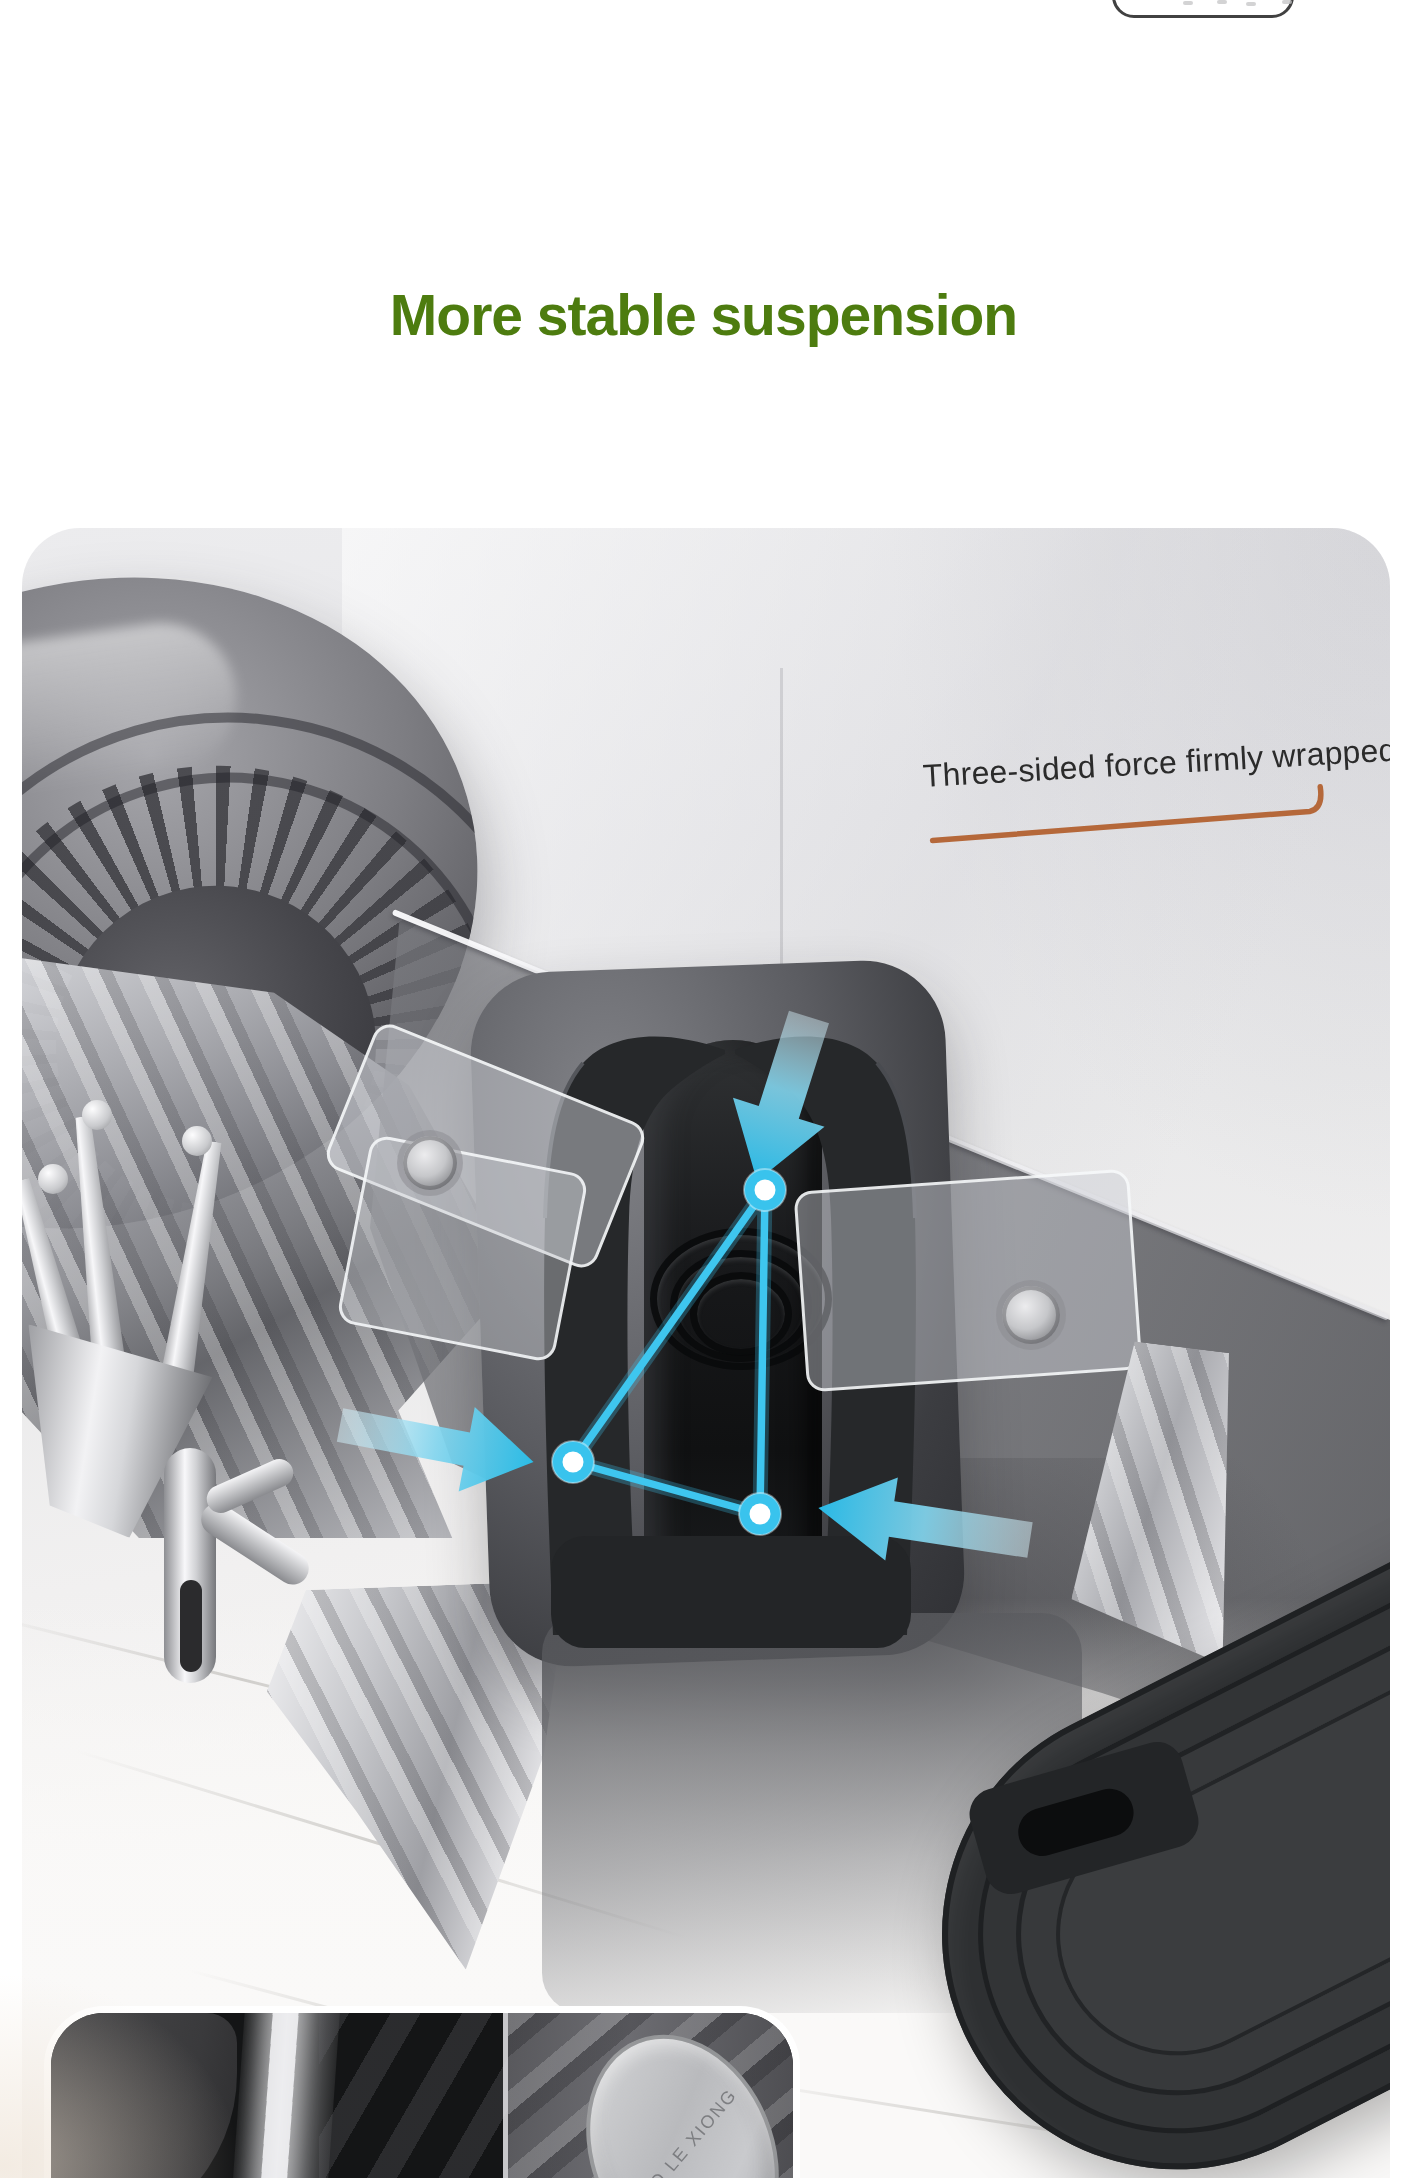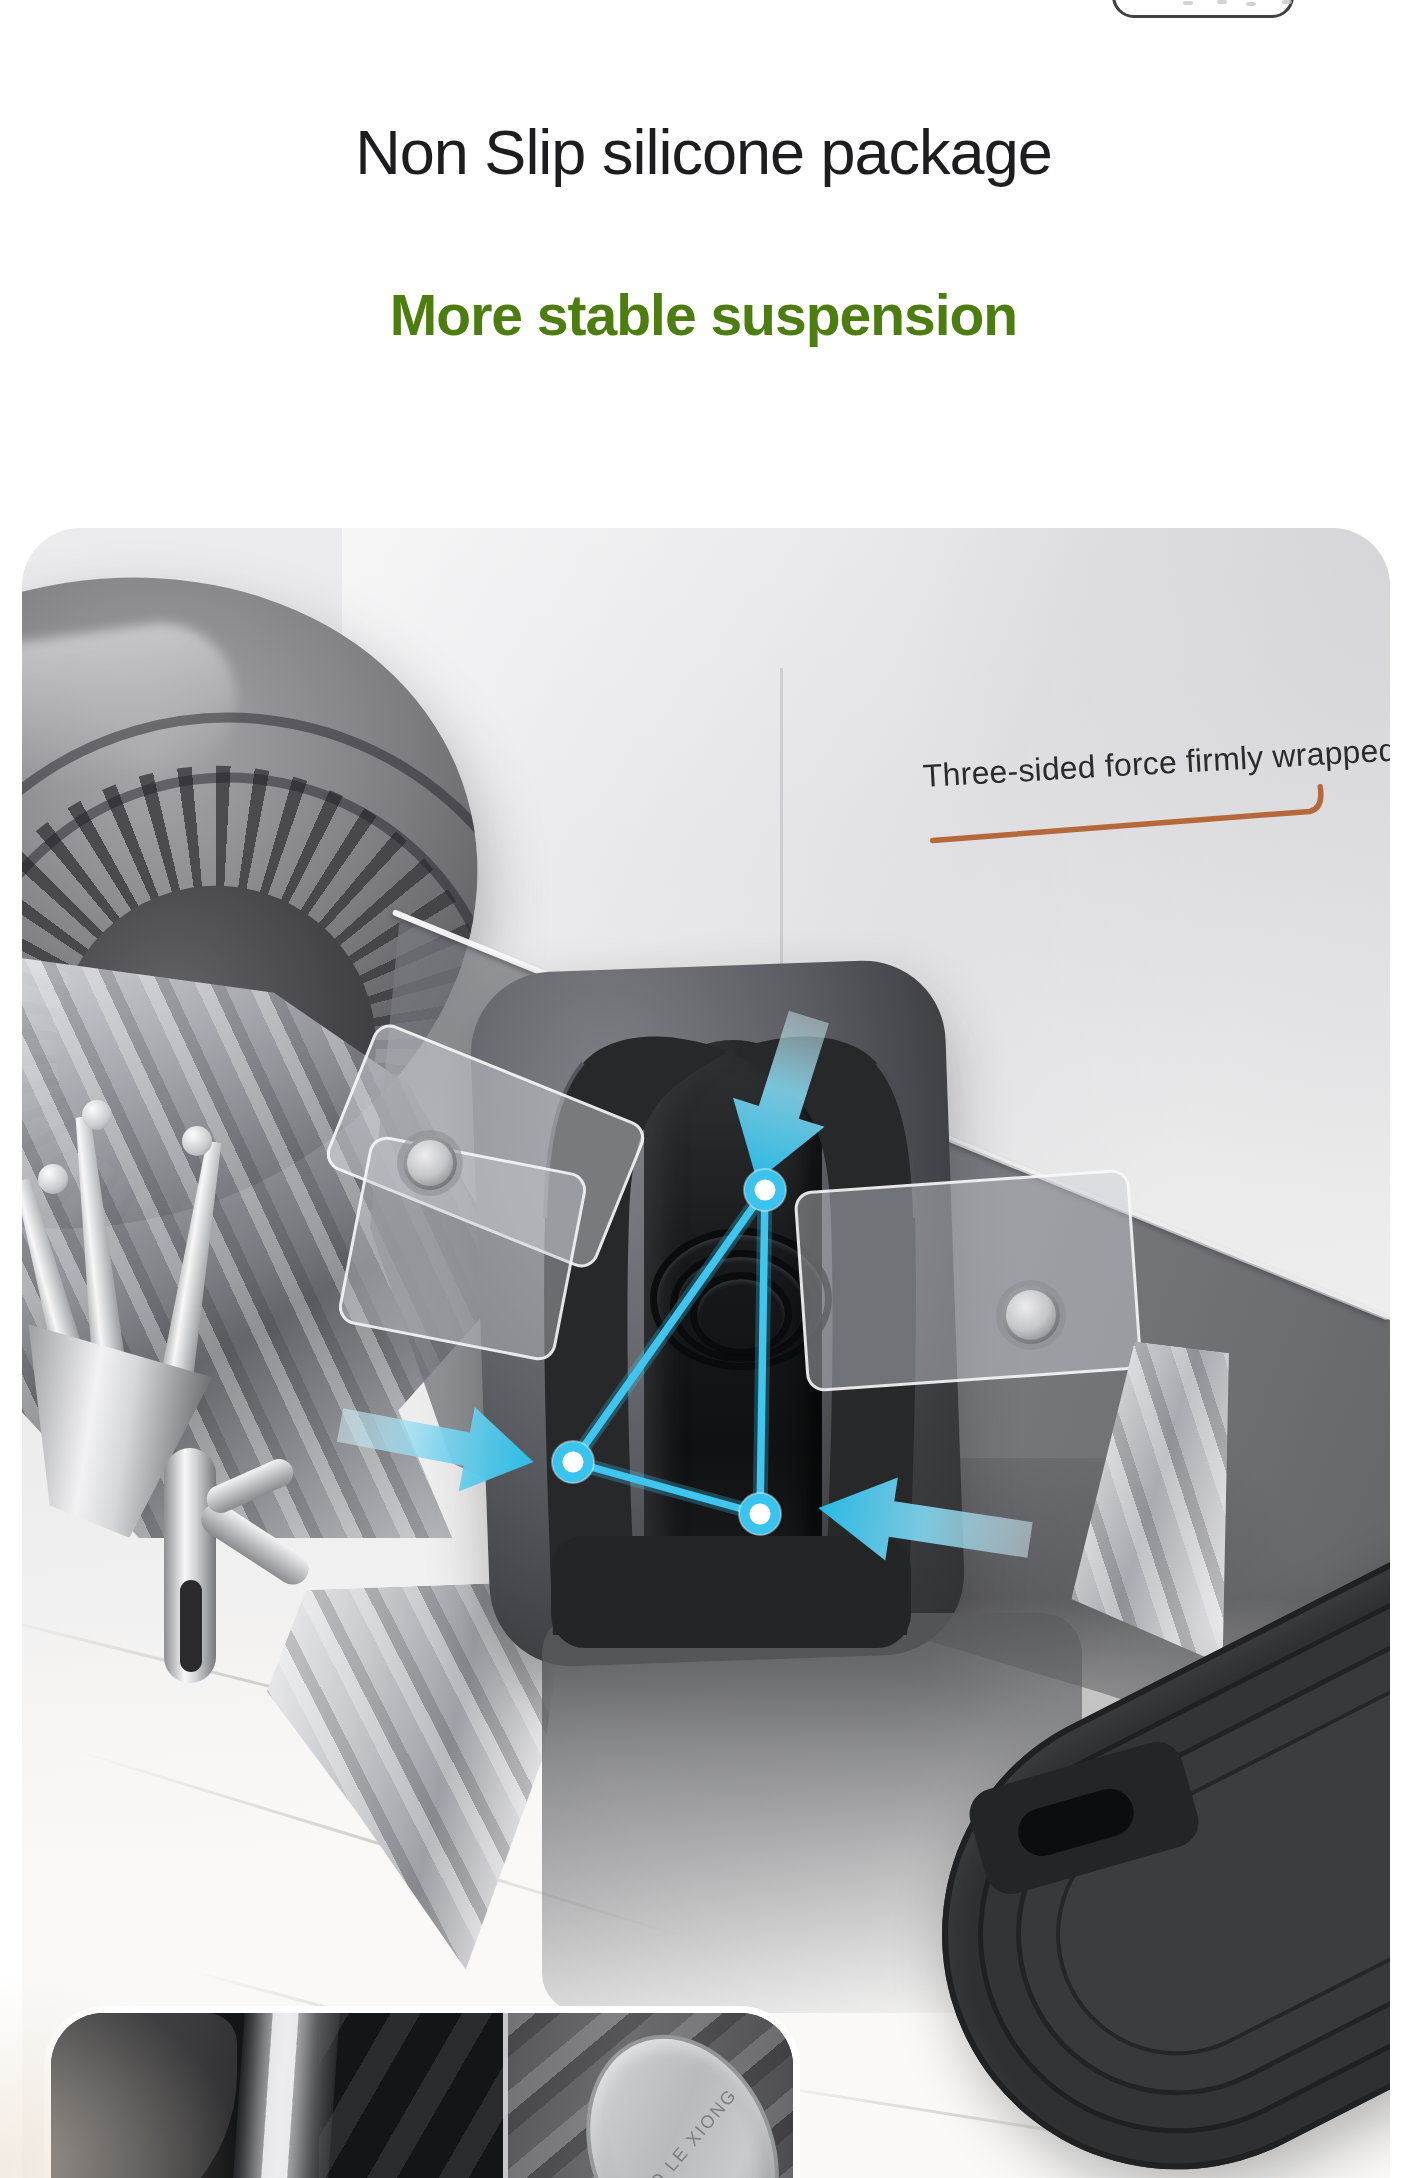--- a/index.html
+++ b/index.html
@@ -181,21 +181,20 @@
 <body>
 
 <div class="page">
 
   <div class="pill-fragment"></div>
   <div class="pill-mark" style="left:1183px;top:1px;"></div>
   <div class="pill-mark" style="left:1217px;top:0;"></div>
   <div class="pill-mark" style="left:1246px;top:2px;"></div>
   <div class="pill-mark" style="left:1282px;top:0;"></div>
 
-  <div class="title">Non Slip silicone package</div>
   <div class="subtitle">More stable suspension</div>
 
   <div class="photo-main">
     <div class="wall-corner-shade"></div>
     <div class="wall-sheen"></div>
     <div class="wall-seam"></div>
 
     <div class="dome">
       <div class="dome-glare"></div>
       <div class="dome-ticks"></div>

